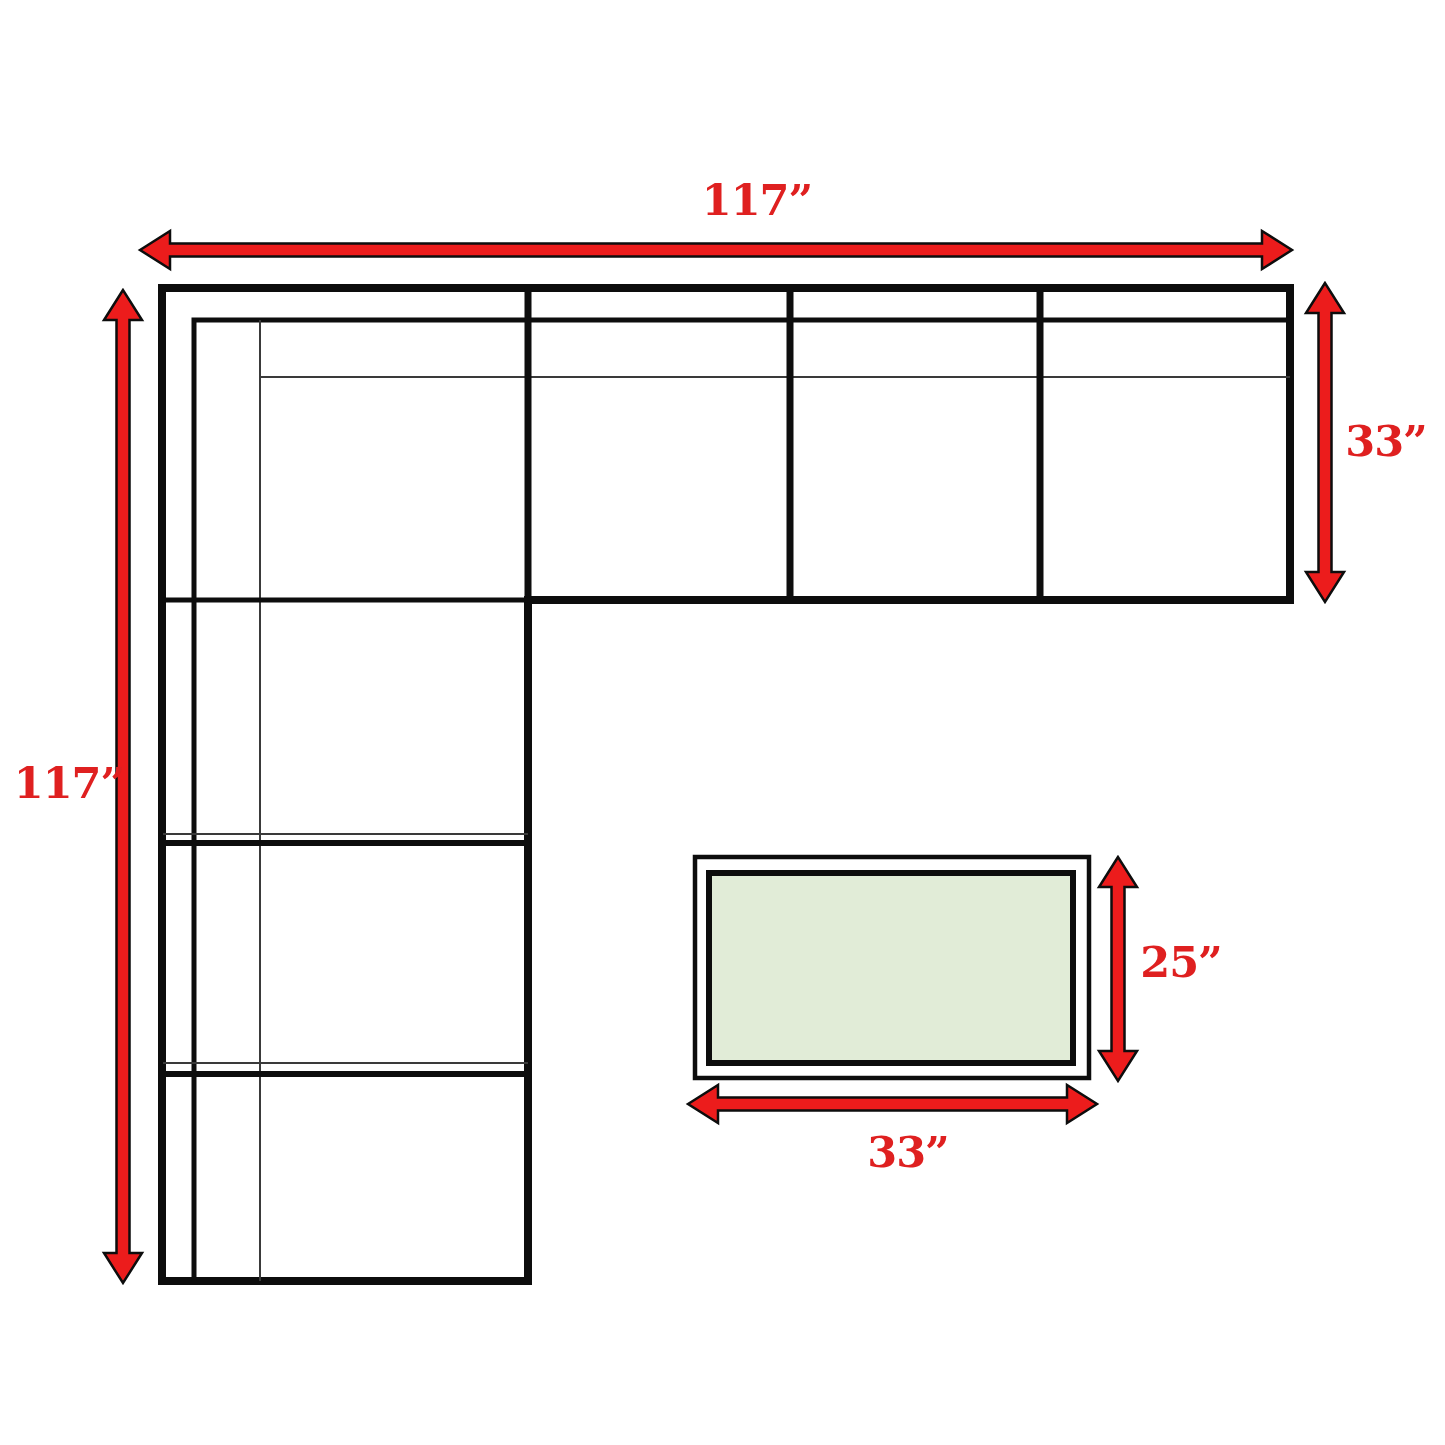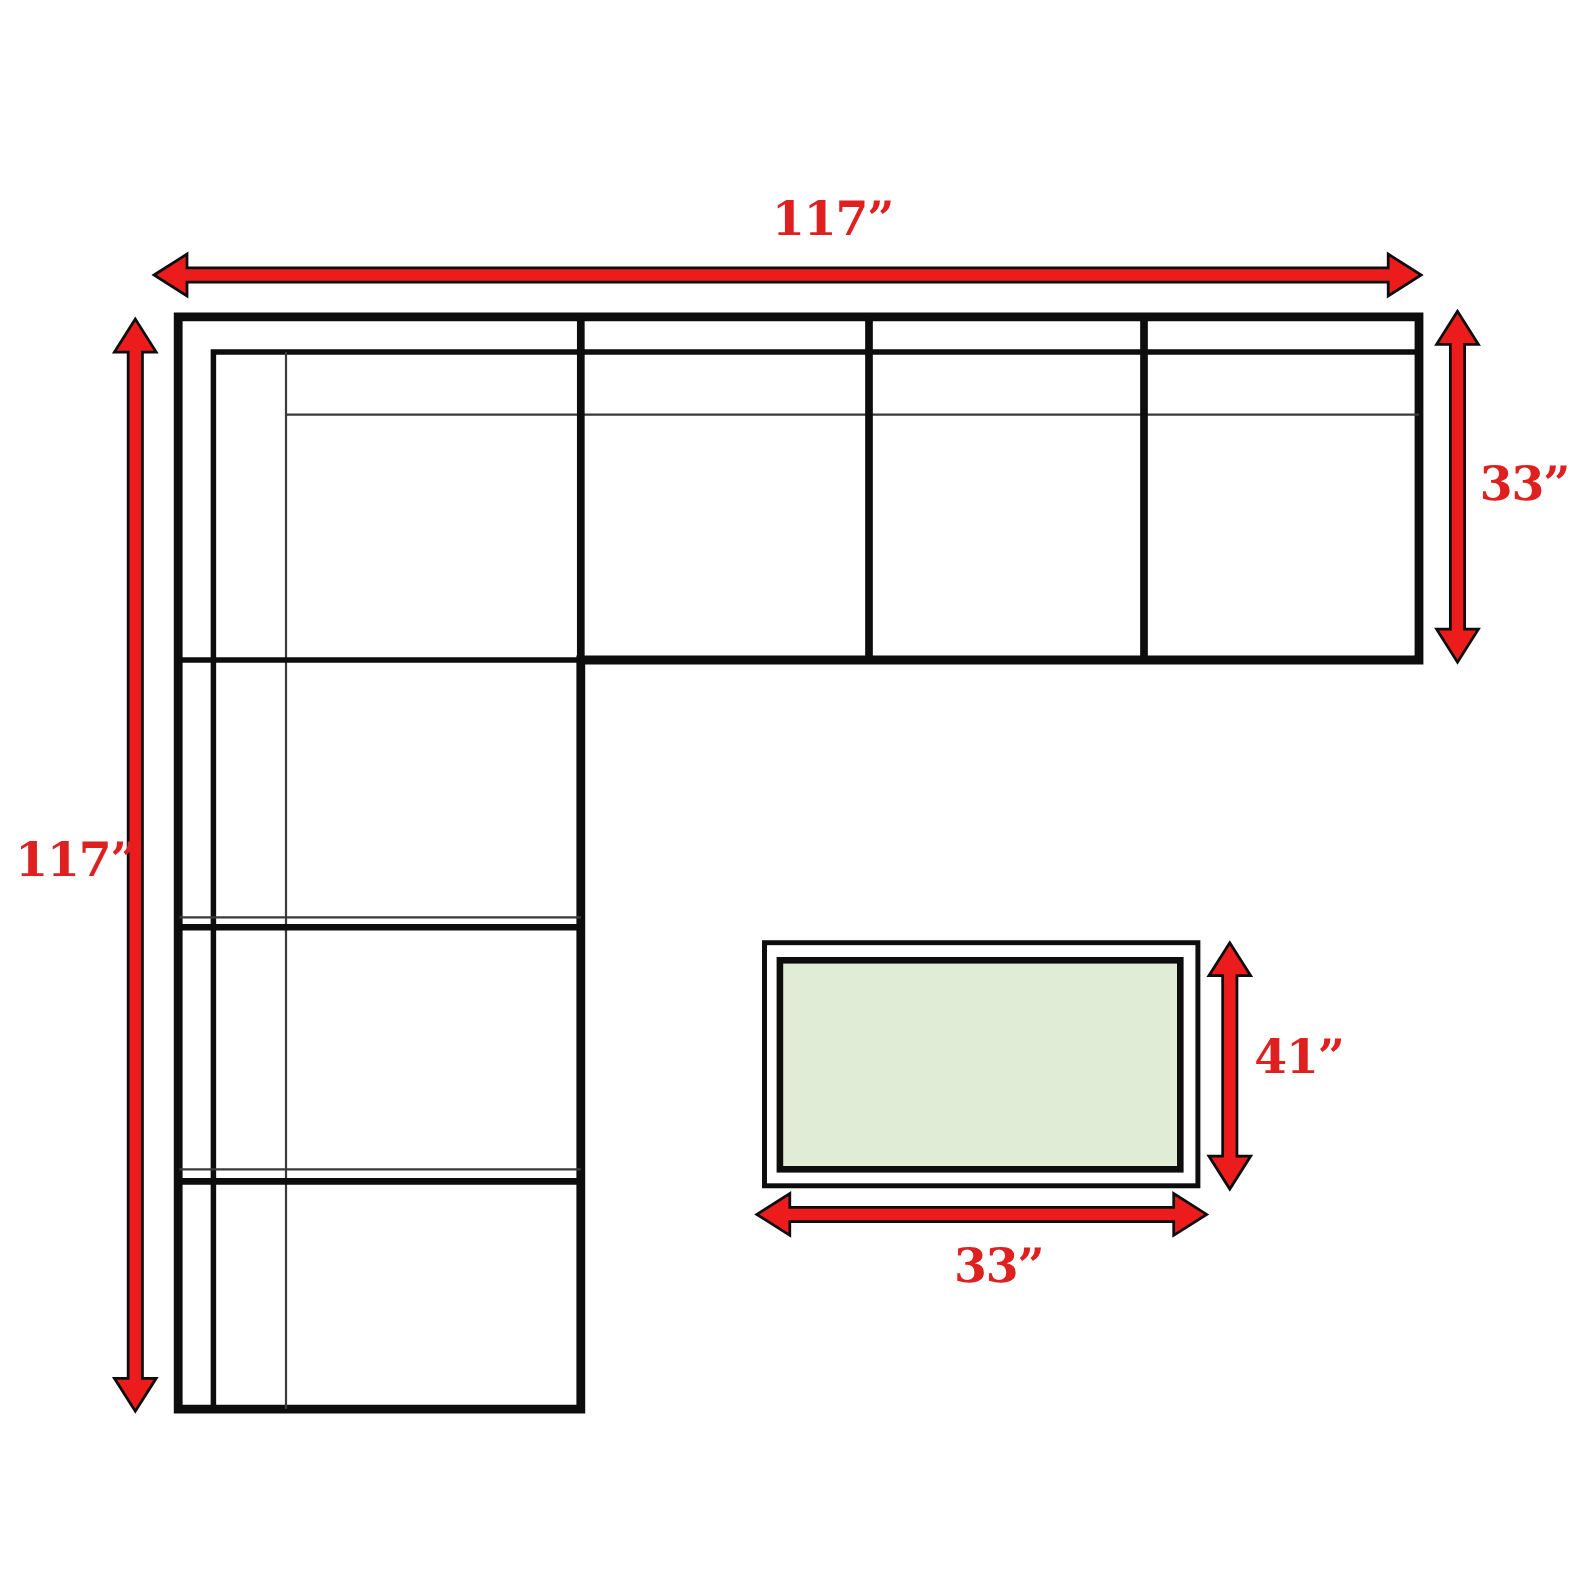--- a/index.html
+++ b/index.html
@@ -73,15 +73,15 @@
          L 1344,572 L 1331.5,572 L 1331.5,313 L 1344,313 Z"></path>
     <path class="arrow" d="M 1118,857 L 1099,887 L 1111.5,887 L 1111.5,1051 L 1099,1051 L 1118,1081
          L 1137,1051 L 1124.5,1051 L 1124.5,887 L 1137,887 Z"></path>
     <path class="arrow" d="M 688,1104 L 718,1085 L 718,1097.5 L 1067,1097.5 L 1067,1085 L 1097,1104
          L 1067,1123 L 1067,1110.5 L 718,1110.5 L 718,1123 Z"></path>
   </svg>
 
   <div class="dim-label" style="left:757px;top:200px;">117”</div>
   <div class="dim-label" style="left:69px;top:783px;">117”</div>
   <div class="dim-label" style="left:1386px;top:441px;">33”</div>
-  <div class="dim-label" style="left:1181px;top:962px;">41”</div>
+  <div class="dim-label" style="left:1181px;top:962px;">25”</div>
   <div class="dim-label" style="left:908px;top:1152px;">33”</div>
 </div>
 
 </body></html>

